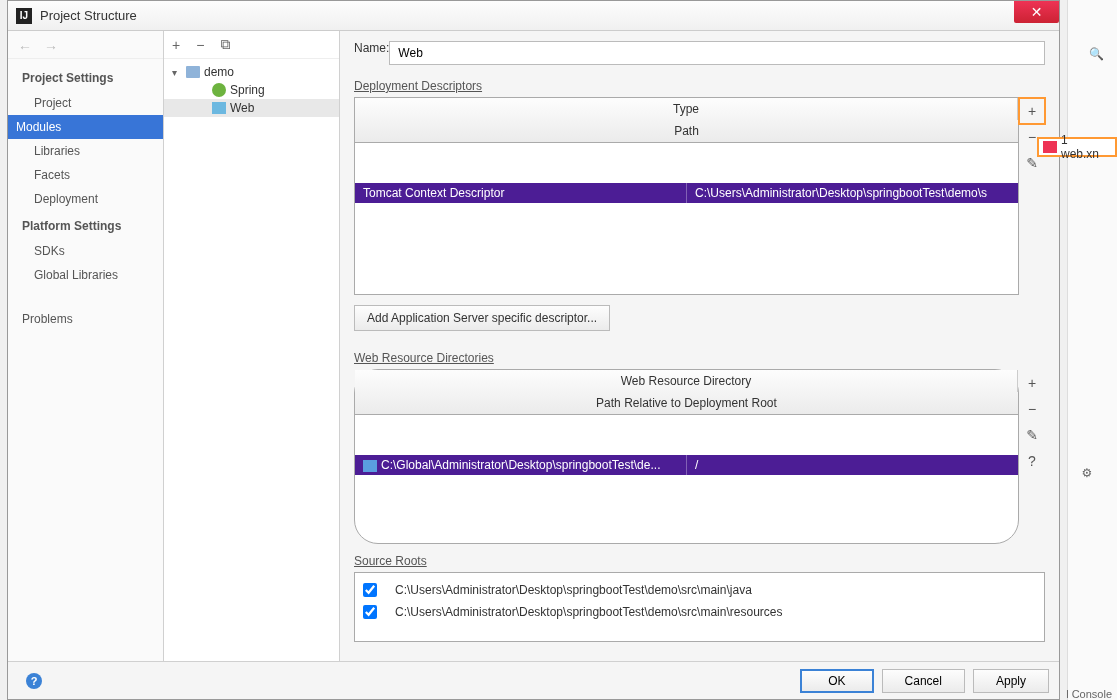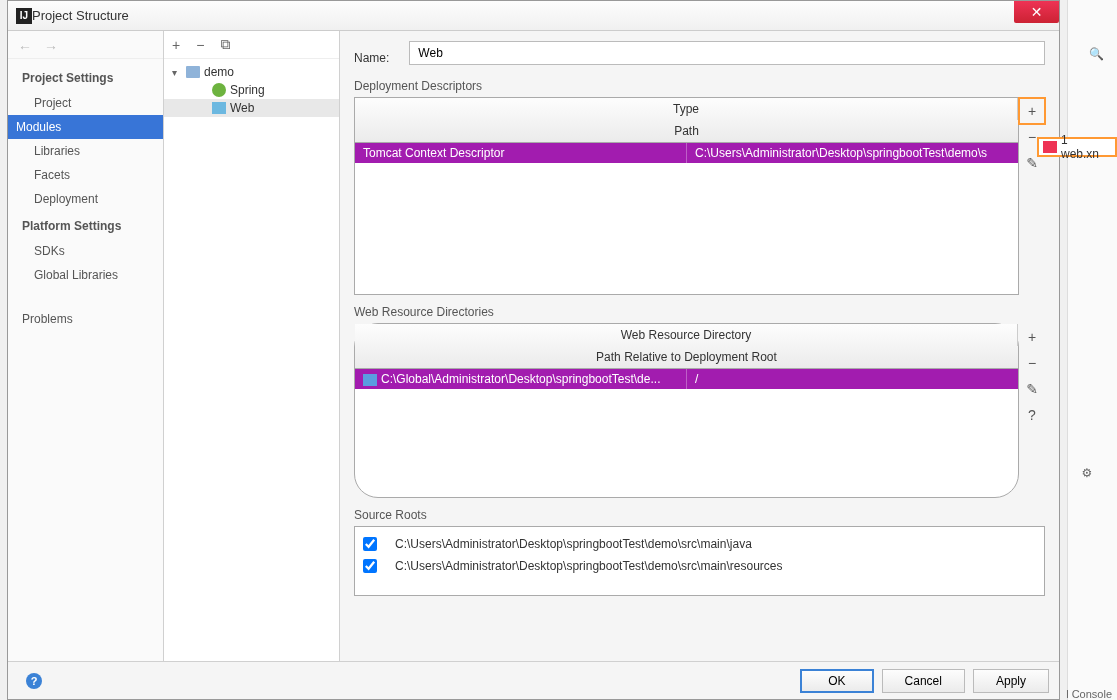--- a/index.html
+++ b/index.html
@@ -1,21 +1,21 @@
 <!DOCTYPE html>
 <html><head>
   <meta charset="utf-8">
   <style>
     * { margin: 0; padding: 0; box-sizing: border-box; font-family: "Segoe UI", Arial, sans-serif; font-size: 12px; }
     body { background: #f0f0f0; width: 1117px; height: 700px; overflow: hidden; color: #333; }
     
     .window { position: absolute; left: 7px; top: 0; width: 1053px; height: 700px; background: #f5f5f5; border: 1px solid #999; display: flex; flex-direction: column; }
     
     .titlebar { height: 30px; background: linear-gradient(#fdfdfd, #f0f0f0); display: flex; align-items: center; padding-left: 8px; border-bottom: 1px solid #ccc; position: relative; }
-    .titlebar-icon { width: 16px; height: 16px; background: #222; color: #fff; display: flex; align-items: center; justify-content: center; font-size: 10px; font-weight: bold; border-radius: 0; margin-right: 0; }
+    .titlebar-icon { width: 16px; height: 16px; background: #222; color: #fff; display: flex; align-items: center; justify-content: center; font-size: 10px; font-weight: bold; border-radius: 0; margin-right: 8px; }
     .titlebar-title { font-size: 13px; color: #333; }
     .close-btn { position: absolute; right: 0; top: 0; width: 45px; height: 22px; background: linear-gradient(#e35, #c23); color: #fff; display: flex; align-items: center; justify-content: center; font-size: 14px; border-bottom-left-radius: 2px; border-bottom-right-radius: 2px; cursor: pointer; }
     
     .content { flex: 1; display: flex; overflow: hidden; }
     
     .left-panel { width: 156px; background: #fafafa; border-right: 1px solid #d0d0d0; display: flex; flex-direction: column; }
     .nav-arrows { height: 28px; display: flex; align-items: center; padding: 0 10px; gap: 12px; border-bottom: 1px solid #eee; }
     .nav-arrow { color: #bbb; font-size: 14px; cursor: pointer; }
     
     .settings-list { flex: 1; padding-top: 4px; }
@@ -30,32 +30,32 @@
     .tree-node { display: flex; align-items: center; padding: 2px 8px; cursor: pointer; gap: 4px; }
     .tree-node.indent2 { padding-left: 48px; }
     .tree-node.selected { background: #e8e8e8; }
     .expand-icon { width: 10px; color: #666; font-size: 10px; }
     .folder-icon { width: 14px; height: 12px; background: #8fb3d9; border-radius: 1px; display: inline-block; }
     .spring-icon { width: 14px; height: 14px; background: #6db33f; border-radius: 50%; display: inline-block; }
     .web-icon { width: 14px; height: 12px; background: #6cb8e0; display: inline-block; }
     
     .main-panel { flex: 1; background: #f5f5f5; padding: 10px 14px; display: flex; flex-direction: column; overflow: hidden; }
     
-    .name-row { display: flex; align-items: flex-end; gap: 20px; margin-bottom: 14px; }
+    .name-row { display: flex; align-items: flex-start; gap: 0; margin-bottom: 14px; }
     .name-row input { flex: 1; padding: 4px 8px; border: 1px solid #bbb; background: #fff; }
     
-    .section-label { color: #555; margin-bottom: 4px; }
+    .section-label { color: #555; margin-bottom: 4px; text-decoration: underline; }
     
     .table-wrap { border: 1px solid #aaa; background: #fff; position: relative; margin-bottom: 10px; }
     .table-wrap.t1 { height: 198px; }
     .table-wrap.t2 { height: 175px; }
     .table-header { display: flex; background: linear-gradient(#fdfdfd, #ebebeb); border-bottom: 1px solid #aaa; flex-direction: column; }
     .th { flex: 1; padding: 4px 8px; text-align: center; border-right: 1px solid #ccc; }
     .th:last-child { border-right: none; }
-    .table-row { display: flex; background: #a21caf; color: #fff; }
+    .table-row { display: flex; background: #4c1d95; color: #fff; margin-top: 40px; }
     .td { flex: 1; padding: 3px 8px; border-right: 1px solid rgba(255,255,255,0.3); white-space: nowrap; overflow: hidden; text-overflow: ellipsis; }
     .td:last-child { border-right: none; }
     .td-icon { width: 14px; height: 12px; background: #5a9de0; display: inline-block; vertical-align: middle; margin-right: 4px; }
     
     .side-buttons { position: absolute; right: -27px; top: 0; width: 26px; display: flex; flex-direction: column; }
     .side-btn { width: 26px; height: 26px; display: flex; align-items: center; justify-content: center; cursor: pointer; color: #555; font-size: 14px; }
     .side-btn.highlighted { outline: 2px solid #ff9933; outline-offset: -1px; }
     
     .add-descriptor-btn { padding: 5px 12px; border: 1px solid #bbb; background: linear-gradient(#fdfdfd, #ebebeb); cursor: pointer; display: inline-block; margin-bottom: 20px; }
     
@@ -152,20 +152,21 @@
           <div class="td">Tomcat Context Descriptor</div>
           <div class="td">C:\Users\Administrator\Desktop\springbootTest\demo\s</div>
         </div>
         <div class="side-buttons">
           <div class="side-btn highlighted">+</div>
           <div class="side-btn">−</div>
           <div class="side-btn">✎</div>
         </div>
       </div>
 
+      <div><span class="add-descriptor-btn">Add Application Server specific descriptor...</span></div>
 
       <div class="section-label">Web Resource Directories</div>
       <div class="table-wrap t2" style="margin-right:26px;border-radius:24px;">
         <div class="table-header">
           <div class="th">Web Resource Directory</div>
           <div class="th">Path Relative to Deployment Root</div>
         </div>
         <div class="table-row">
           <div class="td"><span class="td-icon"></span><span>C:\Global\Administrator\Desktop\springbootTest\de...</span></div>
           <div class="td">/</div>

